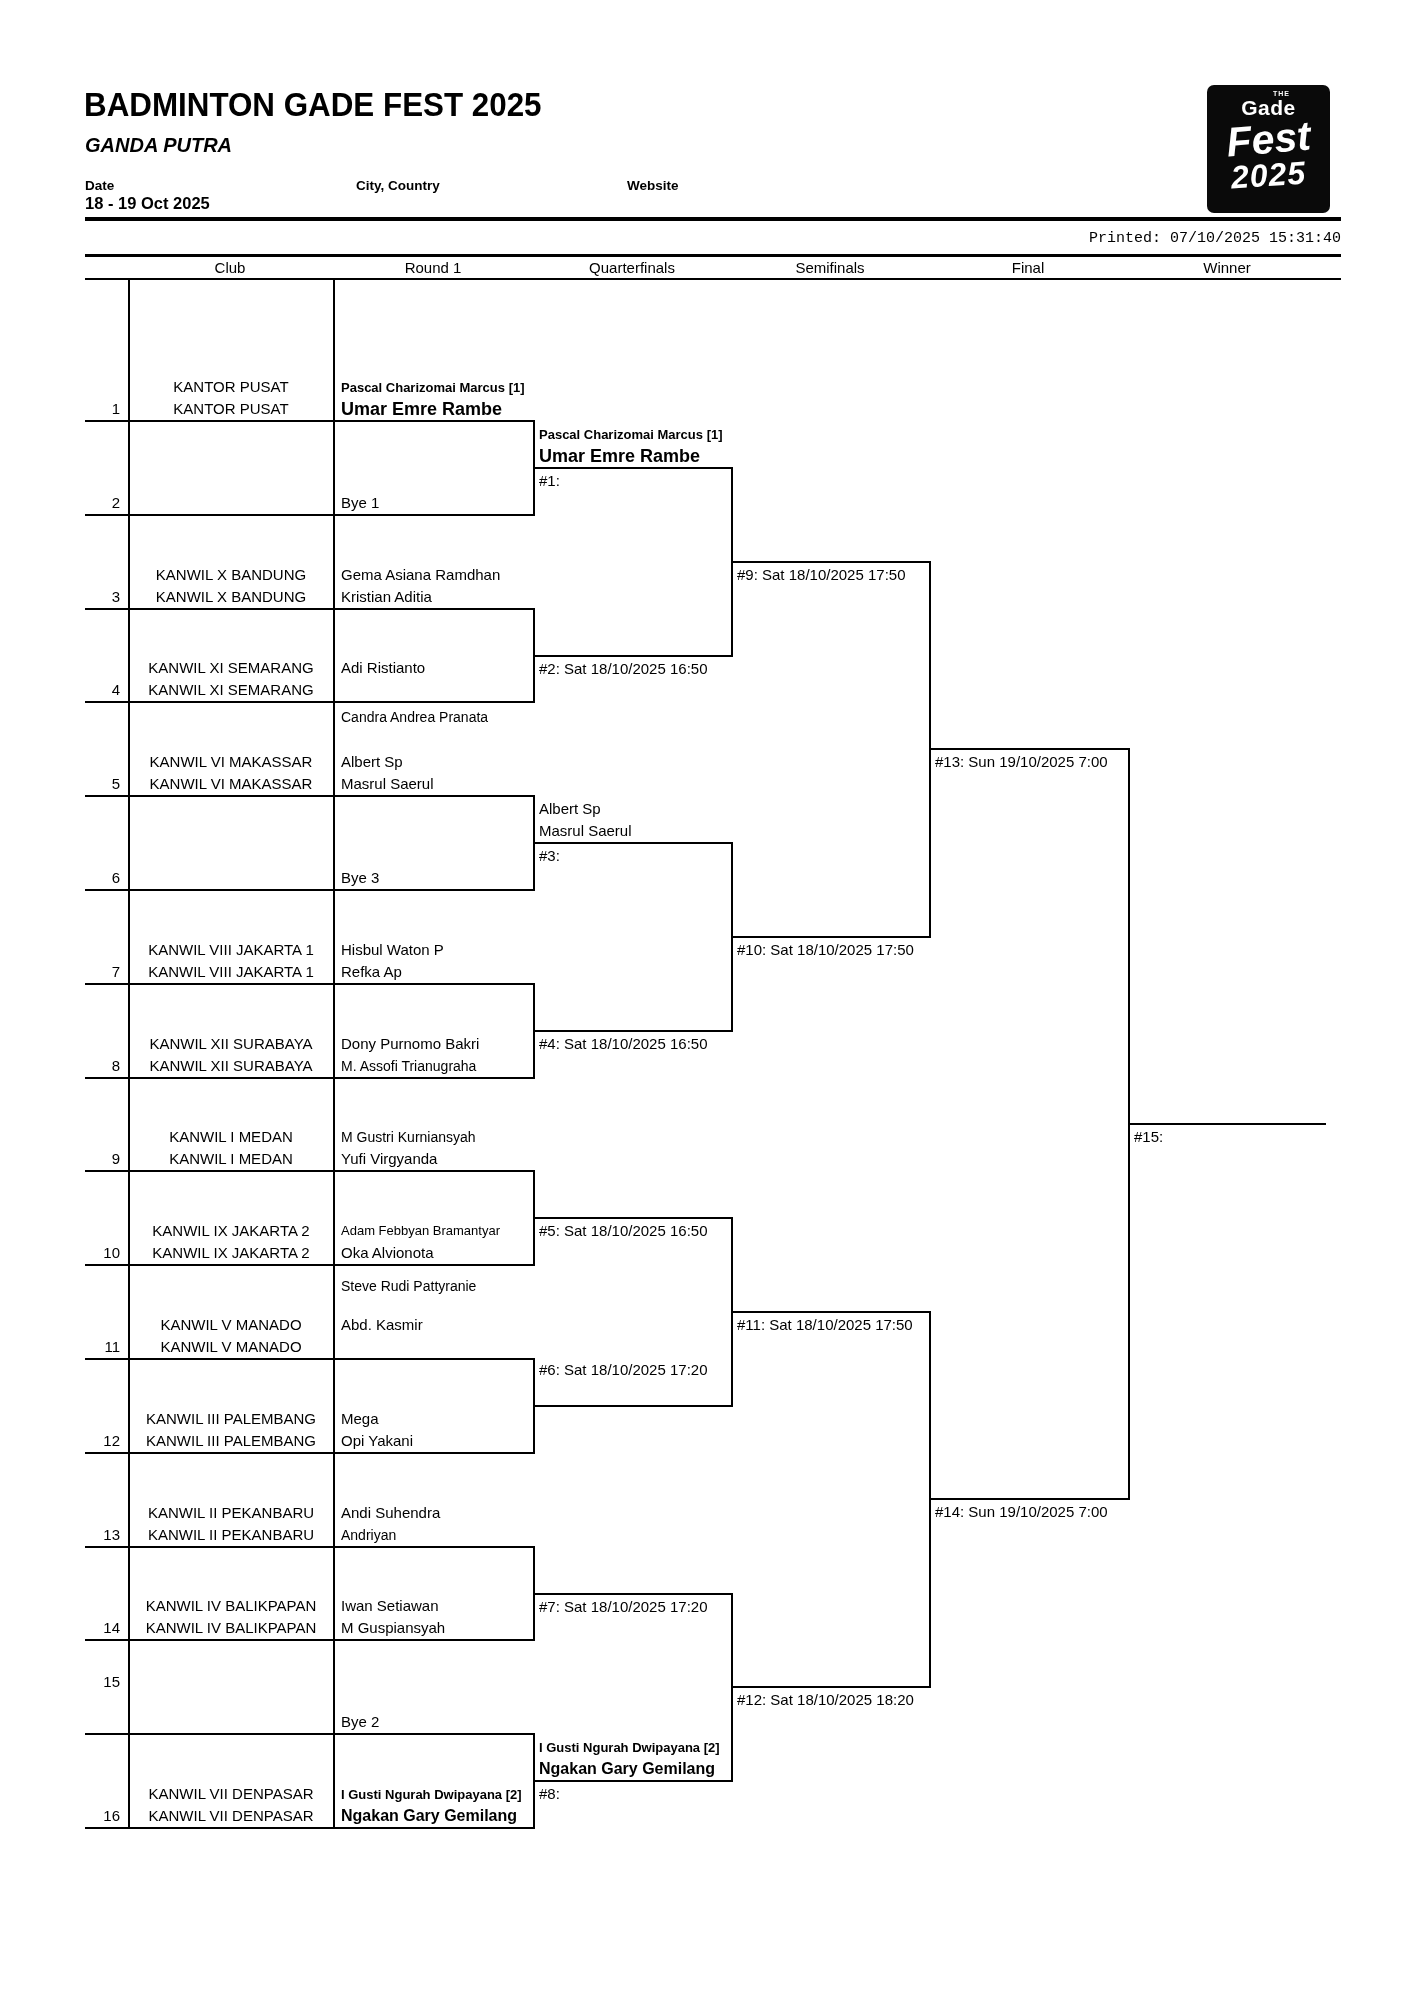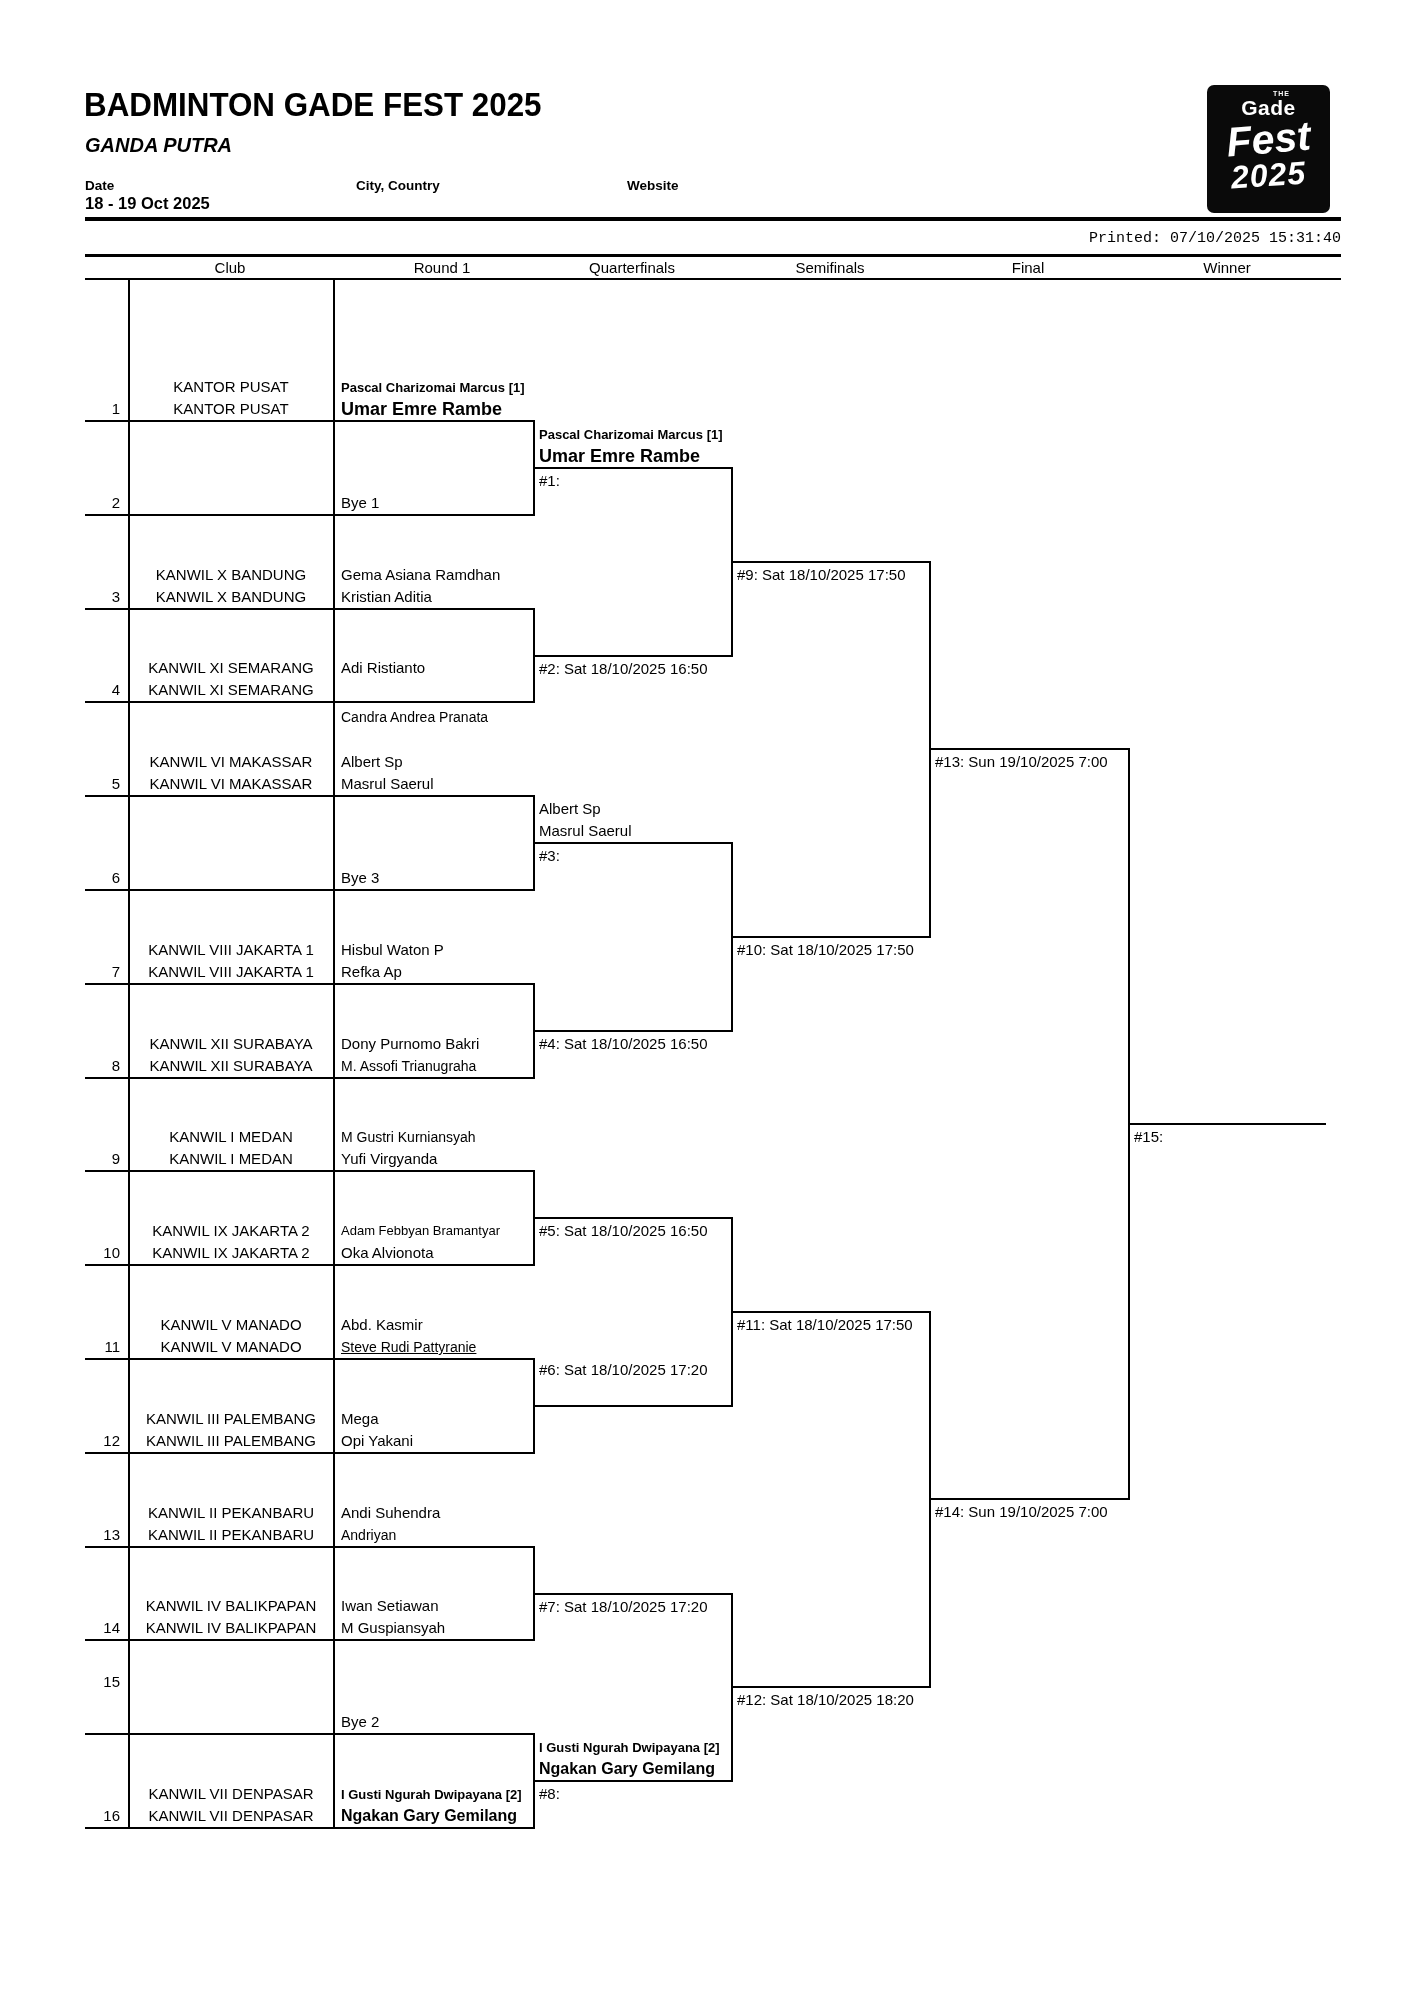--- a/index.html
+++ b/index.html
@@ -47,21 +47,21 @@
     <div class="fest">Fest</div>
     <div class="year">2025</div>
   </div>
 
   <div class="hline" style="left:85px;top:217px;width:1256px;height:3.5px;"></div>
   <div class="abs" id="printed">Printed: 07/10/2025 15:31:40</div>
 
   <div class="hline" style="left:85px;top:254px;width:1256px;height:3px;"></div>
   <div id="colheads">
       <div class="colhead" style="left: 120px;">Club</div>
-      <div class="colhead" style="left: 332px;">Round 1</div>
+      <div class="colhead" style="left: 323px;">Round 1</div>
       <div class="colhead" style="left: 522px;">Quarterfinals</div>
       <div class="colhead" style="left: 720px;">Semifinals</div>
       <div class="colhead" style="left: 918px;">Final</div>
       <div class="colhead" style="left: 1117px;">Winner</div>
     </div>
   <div class="hline" style="left:85px;top:278px;width:1256px;height:2px;"></div>
 
   <div id="bracket">
       <div class="vline" style="left: 128px; top: 280px; width: 2px; height: 1549px;"></div>
       <div class="vline" style="left: 333px; top: 280px; width: 2px; height: 1549px;"></div>
@@ -122,21 +122,21 @@
       <div class="club" style="top: 1221px;">KANWIL IX JAKARTA 2</div>
       <div class="club" style="top: 1243px;">KANWIL IX JAKARTA 2</div>
       <div class="pname" style="top: 1221px; font-size: 13px;">Adam Febbyan Bramantyar</div>
       <div class="pname" style="top: 1243px; font-size: 15px;">Oka Alvionota</div>
       <div class="vline" style="left: 533px; top: 1170px; width: 2px; height: 96px;"></div>
       <div class="hline" style="left: 85px; top: 1358px; width: 450px; height: 2px;"></div>
       <div class="num" style="top: 1337px;">11</div>
       <div class="club" style="top: 1315px;">KANWIL V MANADO</div>
       <div class="club" style="top: 1337px;">KANWIL V MANADO</div>
       <div class="pname" style="top: 1315px; font-size: 15px;">Abd. Kasmir</div>
-      <div class="pname" style="top: 1337px; font-size: 14px; text-decoration: underline;">Steve Rudi Pattyranie</div>
+      <div class="pname" style="top: 1276px; font-size: 14px;">Steve Rudi Pattyranie</div>
       <div class="hline" style="left: 85px; top: 1452px; width: 450px; height: 2px;"></div>
       <div class="num" style="top: 1431px;">12</div>
       <div class="club" style="top: 1409px;">KANWIL III PALEMBANG</div>
       <div class="club" style="top: 1431px;">KANWIL III PALEMBANG</div>
       <div class="pname" style="top: 1409px; font-size: 15px;">Mega</div>
       <div class="pname" style="top: 1431px; font-size: 15px;">Opi Yakani</div>
       <div class="vline" style="left: 533px; top: 1358px; width: 2px; height: 96px;"></div>
       <div class="hline" style="left: 85px; top: 1546px; width: 450px; height: 2px;"></div>
       <div class="num" style="top: 1525px;">13</div>
       <div class="club" style="top: 1503px;">KANWIL II PEKANBARU</div>

